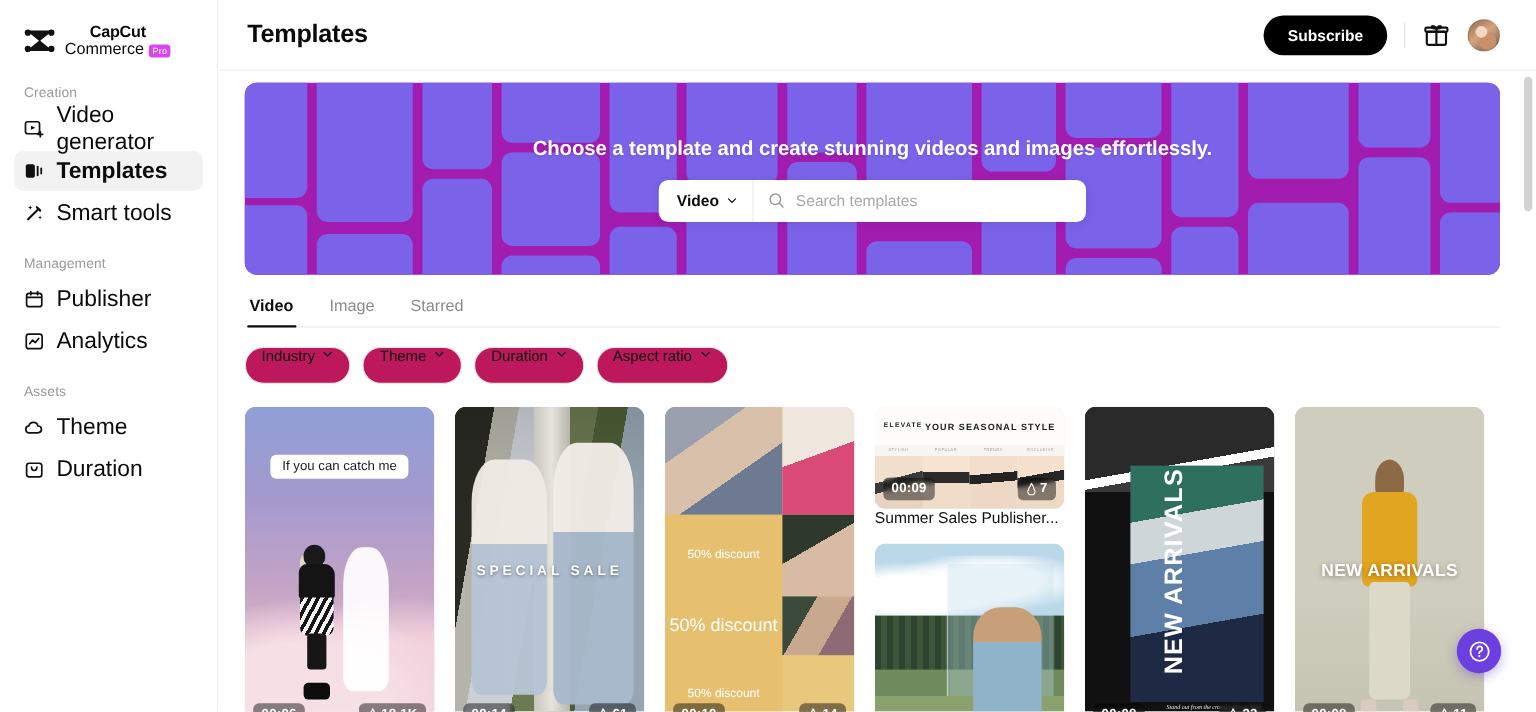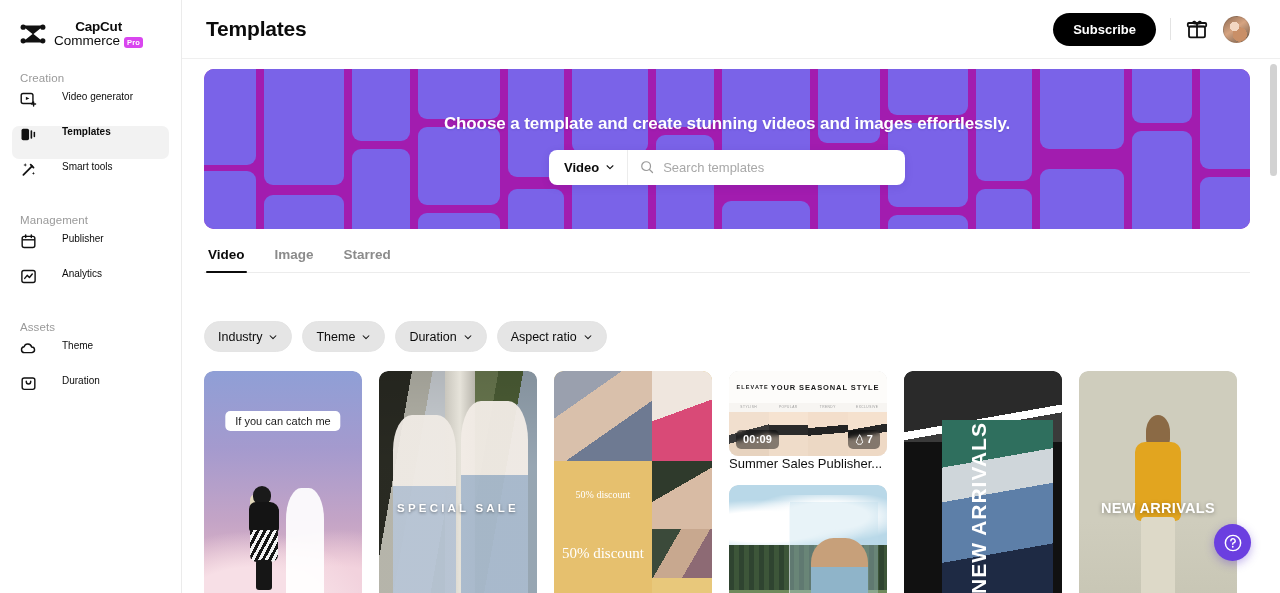--- a/index.html
+++ b/index.html
@@ -25,33 +25,33 @@
   }
   .logo-row {
     display: flex; align-items: center; gap: 8px;
     padding: 16px 6px 0 8px; height: 52px; text-align: center;
   }
   .logo-mark { width: 26px; height: 22px; flex: 0 0 26px; }
   .logo-text { line-height: 1.05; }
   .logo-l1 { font-size: 13.5px; font-weight: 700; letter-spacing: -0.2px; color: #0b0b0b; }
   .logo-l2 { font-size: 13.5px; font-weight: 400; color: #0b0b0b; display: flex; align-items: center; gap: 4px; }
   .pro-badge {
-    background: #d946ef; color: #fff; font-size: 7.5px; font-weight: 700;
+    background: #d946ef; color: #fff; font-size: 7.5px; font-weight: 400;
     border-radius: 3px; padding: 1px 3px; line-height: 1.2; letter-spacing: .2px;
     position: relative; top: 1px;
   }
 
   .nav-section-label {
     font-size: 11.5px; color: #9a9a9a; font-weight: 400;
     padding: 0 8px; margin: 20px 0 7px 0; letter-spacing: .1px;
   }
   .nav-item {
-    display: flex; gap: 25px;
+    display: flex; align-items: center; gap: 10px;
     height: 33px; padding: 0 8px; border-radius: 7px;
-    font-size: 10px; font-weight: 500; color: #0b0b0b;
+    font-size: 19px; font-weight: 500; color: #0b0b0b;
     cursor: pointer; margin-bottom: 2px;
   }
   .nav-item.active { background: #f2f2f2; font-weight: 600; }
   .nav-ico { width: 17px; height: 17px; flex: 0 0 17px; display: block; }
 
   
   .main { flex: 1; height: 593px; position: relative; overflow: hidden; background: #fff; }
   .topbar {
     height: 59px; display: flex; align-items: center;
     padding: 0 30px 0 24px; border-bottom: 1px solid #efefef;
@@ -116,34 +116,34 @@
     color: #111; font-family: inherit; background: transparent;
   }
   .sb-input::placeholder { color: #a8a8a8; }
 
   
   .tabs {
     display: flex; gap: 26px; margin: 14px 30px 0 22px;
     border-bottom: 1px solid #ececec; padding-left: 2px;
   }
   .tab {
-    font-size: 13.5px; color: #8b8b8b; font-weight: 700;
+    font-size: 13.5px; color: #8b8b8b; font-weight: 400;
     padding: 4px 2px 10px 2px; cursor: pointer; position: relative;
   }
   .tab.active { color: #0b0b0b; font-weight: 700; }
   .tab.active::after {
     content: ""; position: absolute; left: 0; right: 0; bottom: -1px;
     height: 2.5px; background: #0b0b0b; border-radius: 2px;
   }
   .filters { display: flex; gap: 10px; margin: 16px 30px 0 22px; }
   .chip {
-    display: flex; align-items: center; gap: 6px;
+    display: flex; align-items: flex-start; gap: 6px;
     height: 31px; padding: 0 13px; border: 1px solid #e4e4e4;
     border-radius: 16px; font-size: 12.5px; font-weight: 500;
-    color: #0b0b0b; cursor: pointer; background: #e5e5e5; white-space: nowrap; margin-top: 32px;
+    color: #0b0b0b; cursor: pointer; background: #be185d; white-space: nowrap;
   }
 
   
   .grid {
     display: grid; grid-template-columns: repeat(6, 158px);
     gap: 17px; margin: 19px 30px 0 22px;
   }
   .col { display: flex; flex-direction: column; gap: 12px; }
   .card { position: relative; border-radius: 9px; overflow: hidden; cursor: pointer; }
   .thumb { position: relative; width: 158px; border-radius: 9px; overflow: hidden; background: #ddd; }
@@ -216,21 +216,21 @@
     position: absolute; top: 50%; left: 0; right: 0; transform: translateY(-50%);
     text-align: center; color: #fff; font-size: 11.5px; font-weight: 700;
     letter-spacing: 3.2px; text-shadow: 0 1px 3px rgba(0,0,0,.45);
   }
 
   .art-nails { background: #e8c87b; }
   .nails-grid { position:absolute; inset:0; display:grid;
     grid-template-rows: 33% 25% 18% 24%; grid-template-columns: 62% 38%; }
   .nc { position: relative; overflow: hidden; }
   .nc.yellow { background:#e6c06e; display:flex; align-items:center; justify-content:center; }
-  .nc .disc { color:#fff; font-family:Liberation Serif, serif; text-align:right; line-height:1.15; }
+  .nc .disc { color:#fff; font-family:Liberation Sans, sans-serif; text-align:right; line-height:1.15; }
   .nc1 { background: linear-gradient(145deg,#9aa0ae 0 30%, #d9c0ab 30% 62%, #6e7a92 62% 100%); }
   .nc2 { background: linear-gradient(160deg,#efe6de 0 45%,#d94a77 45% 100%); }
   .nc4 { background: linear-gradient(150deg,#2f3a2c 0 40%, #d8bba4 40% 100%); }
   .nc5 { background: linear-gradient(120deg,#3b4a3a 0 33%, #c8a88f 33% 66%, #8d6a74 66% 100%); }
 
   .art-sun { background: #f7f5f2; }
   .sun-head { position:absolute; top:0; left:0; right:0; height:38%; background:#fdfcfa;
     display:flex; flex-direction:row; align-items:center; justify-content:center; gap:2px; }
   .sun-h1 { font-size: 5.5px; font-weight: 700; letter-spacing: 1.1px; color:#1a1a1a; }
   .sun-h2 { font-size: 7.5px; font-weight: 700; letter-spacing: .9px; color:#1a1a1a; }

